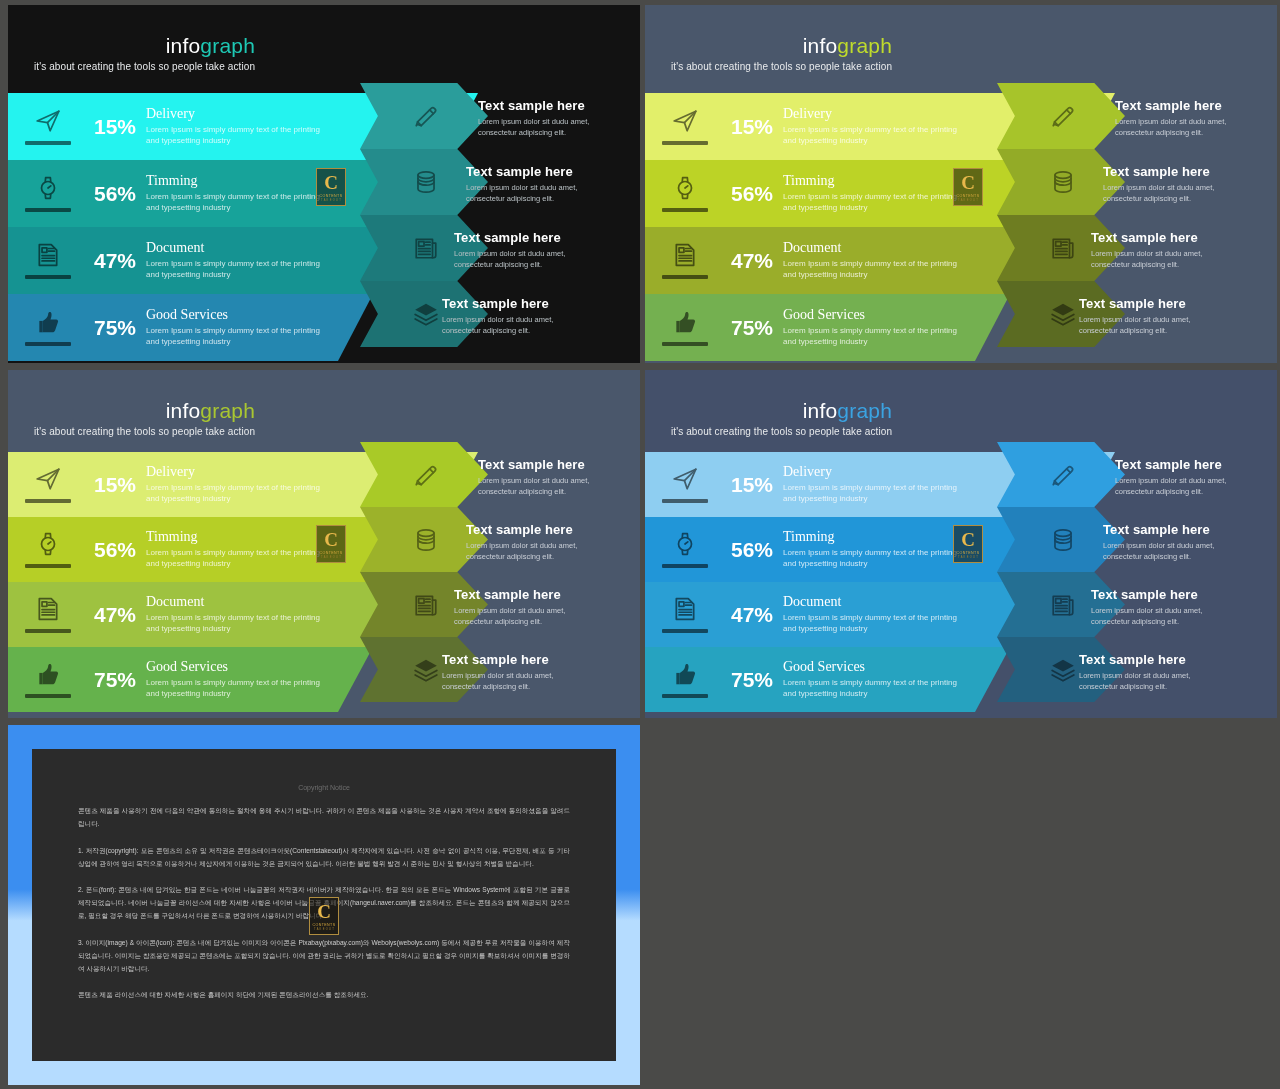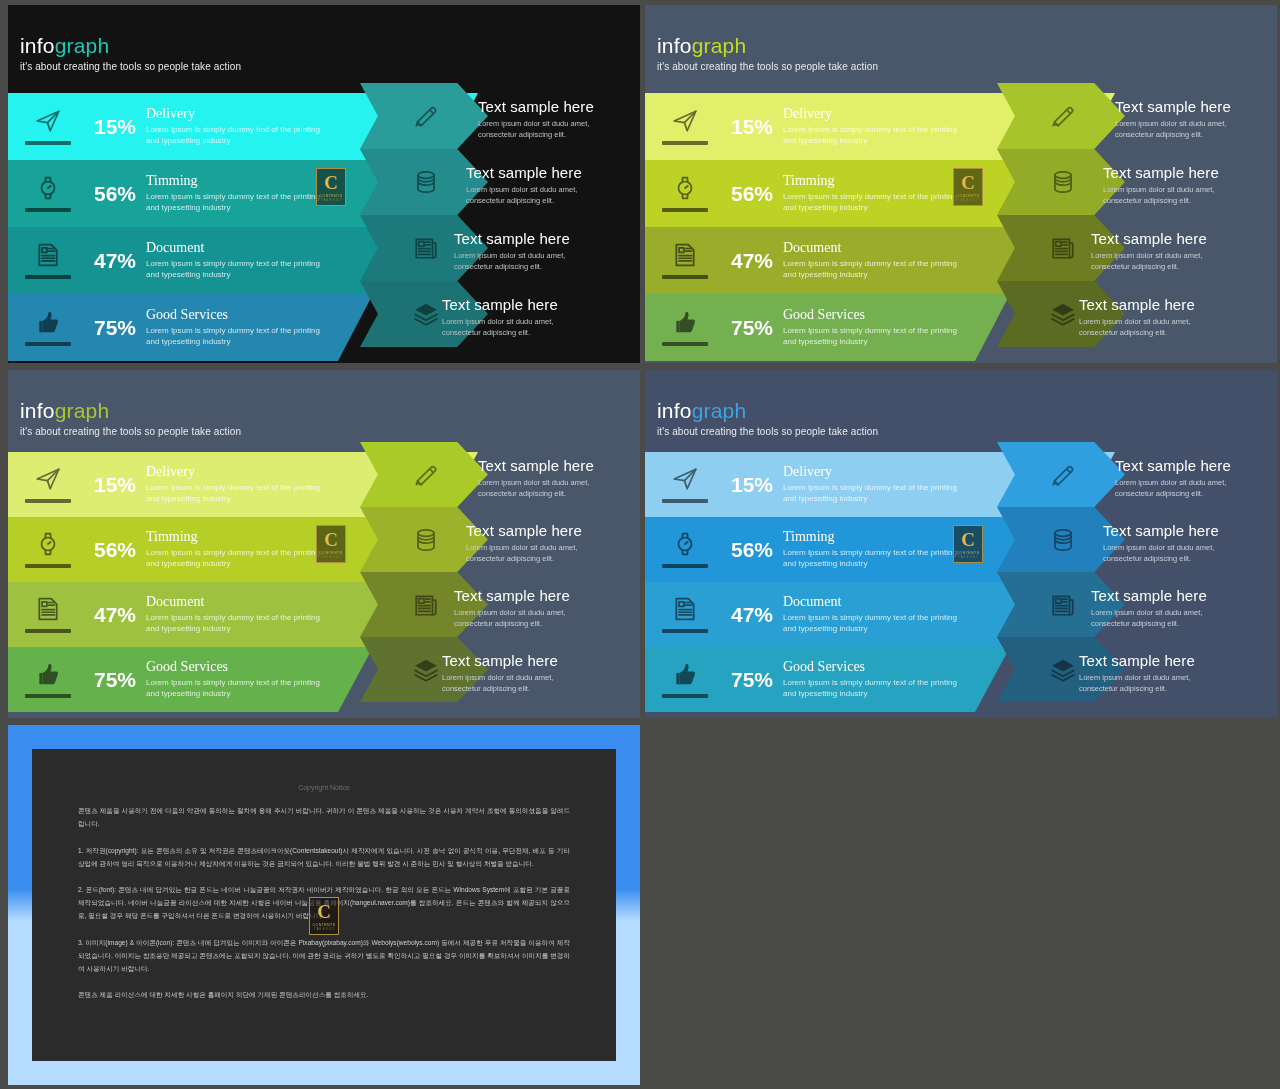--- a/index.html
+++ b/index.html
@@ -11,21 +11,21 @@
   }
   .stage { position:relative; width:1280px; height:1089px; }
 
   
   .slide {
     position:absolute;
     overflow:hidden;
   }
   .slide-inner { position:absolute; inset:0; overflow:hidden; }
 
-  .hdr { position:absolute; left:12px; top:30px; }
+  .hdr { position:absolute; left:26px; top:30px;text-align:right; }
   .hdr .title { font-size:21px; font-weight:400; letter-spacing:.2px; line-height:1; }
   .hdr .title .t1 { color:#ffffff; }
   .hdr .sub { font-size:10px; margin-top:5px; color:#e8eaec; letter-spacing:.1px; }
 
   
   .rows { position:absolute; left:0; right:0; }
   .row { position:relative; display:flex; align-items:center; }
   .row .ic {
     width:74px; flex:0 0 74px; display:flex; flex-direction:column;
     align-items:center; justify-content:center; padding-left:6px;
@@ -42,21 +42,21 @@
   .arrow {
     position:absolute;
     display:flex; align-items:center; justify-content:center;
     clip-path: polygon(0 0, 76% 0, 100% 50%, 76% 100%, 0 100%, 14% 50%);
   }
   .arrow svg { display:block; }
 
   
   .caps { position:absolute; }
   .cap { position:absolute; }
-  .cap .ch { font-size:15px; font-weight:400; color:#ffffff; letter-spacing:.1px; }
+  .cap .ch { font-size:13px; font-weight:700; color:#ffffff; letter-spacing:.1px; }
   .cap .cp { font-size:7.5px; color:#c9ced6; line-height:1.5; margin-top:3px; }
 
   
   .wm {
     position:absolute; width:30px; height:38px;
     border:1px solid #b08d3f;
     background:rgba(20,16,8,.55);
     display:flex; flex-direction:column; align-items:center; justify-content:center;
     z-index:40;
   }

